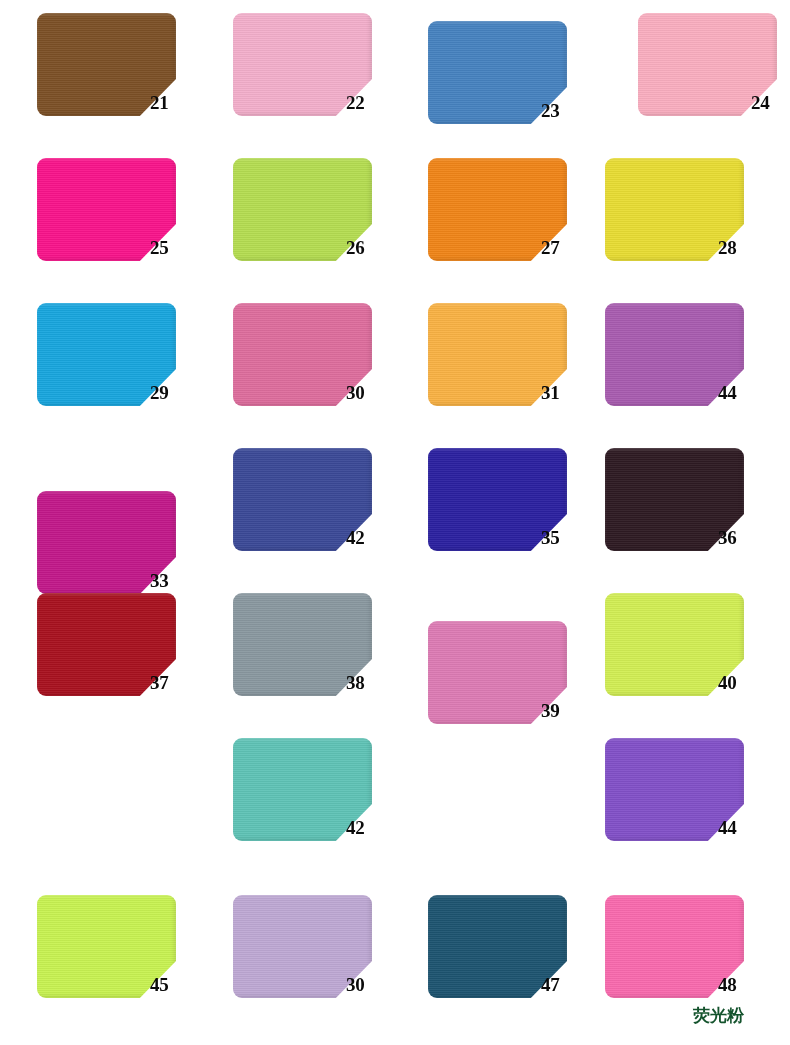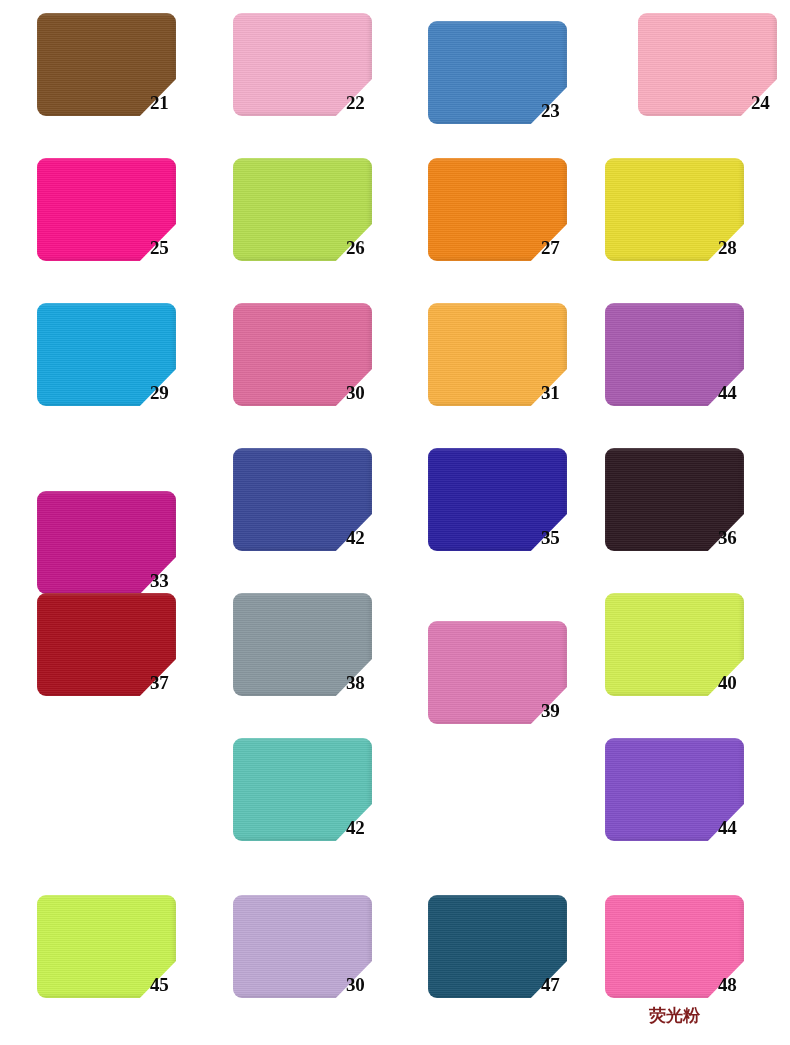--- a/index.html
+++ b/index.html
@@ -84,25 +84,25 @@
     letter-spacing: -0.3px;
     line-height: 1;
     z-index: 5;
   }
 
   .chip-caption {
     position: absolute;
     left: 0;
     top: 112px;
     width: 139px;
-    text-align: center;
+    text-align: right;
     font-family: "DejaVu Sans", sans-serif;
     font-size: 17px;
     font-weight: 600;
-    color: #7f1d1d;
+    color: #14532d;
     line-height: 1;
     z-index: 5;
   }
 </style>
 </head>
 <body>
 
 <div id="swatch-grid">
     <div class="swatch-cell" style="left: 37px; top: 13px;">
       <div class="chip" style="background: rgb(124, 80, 38);"></div>

